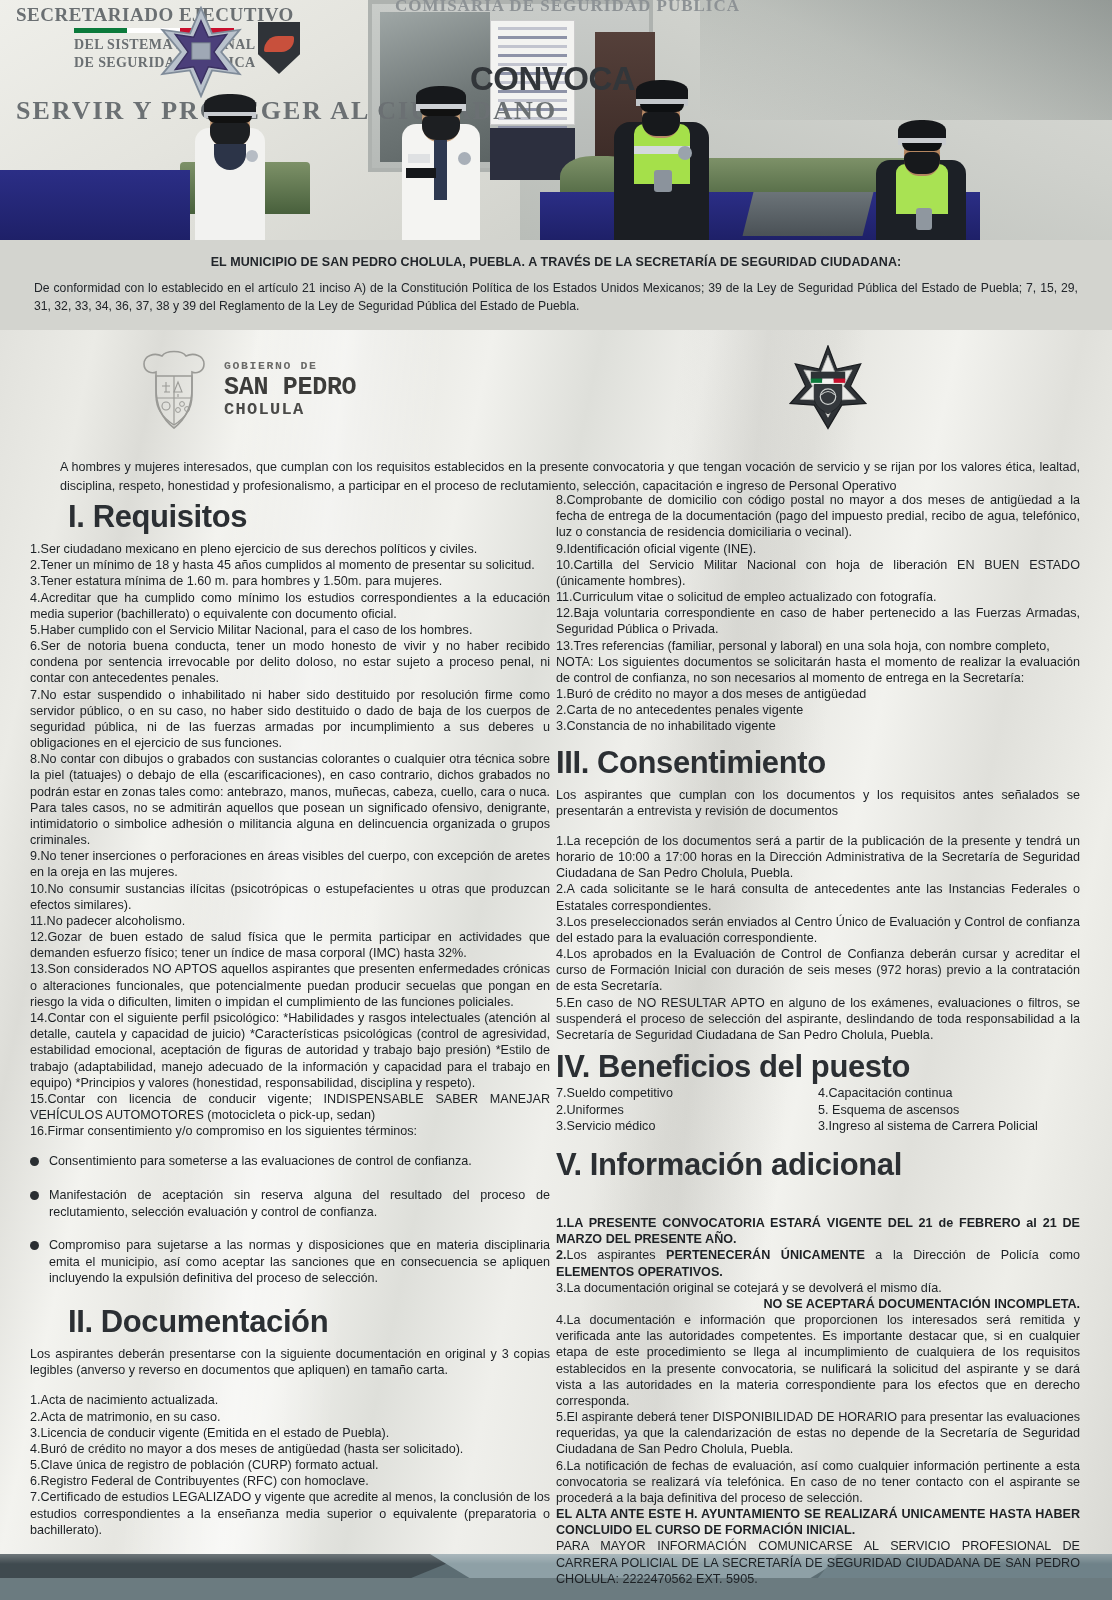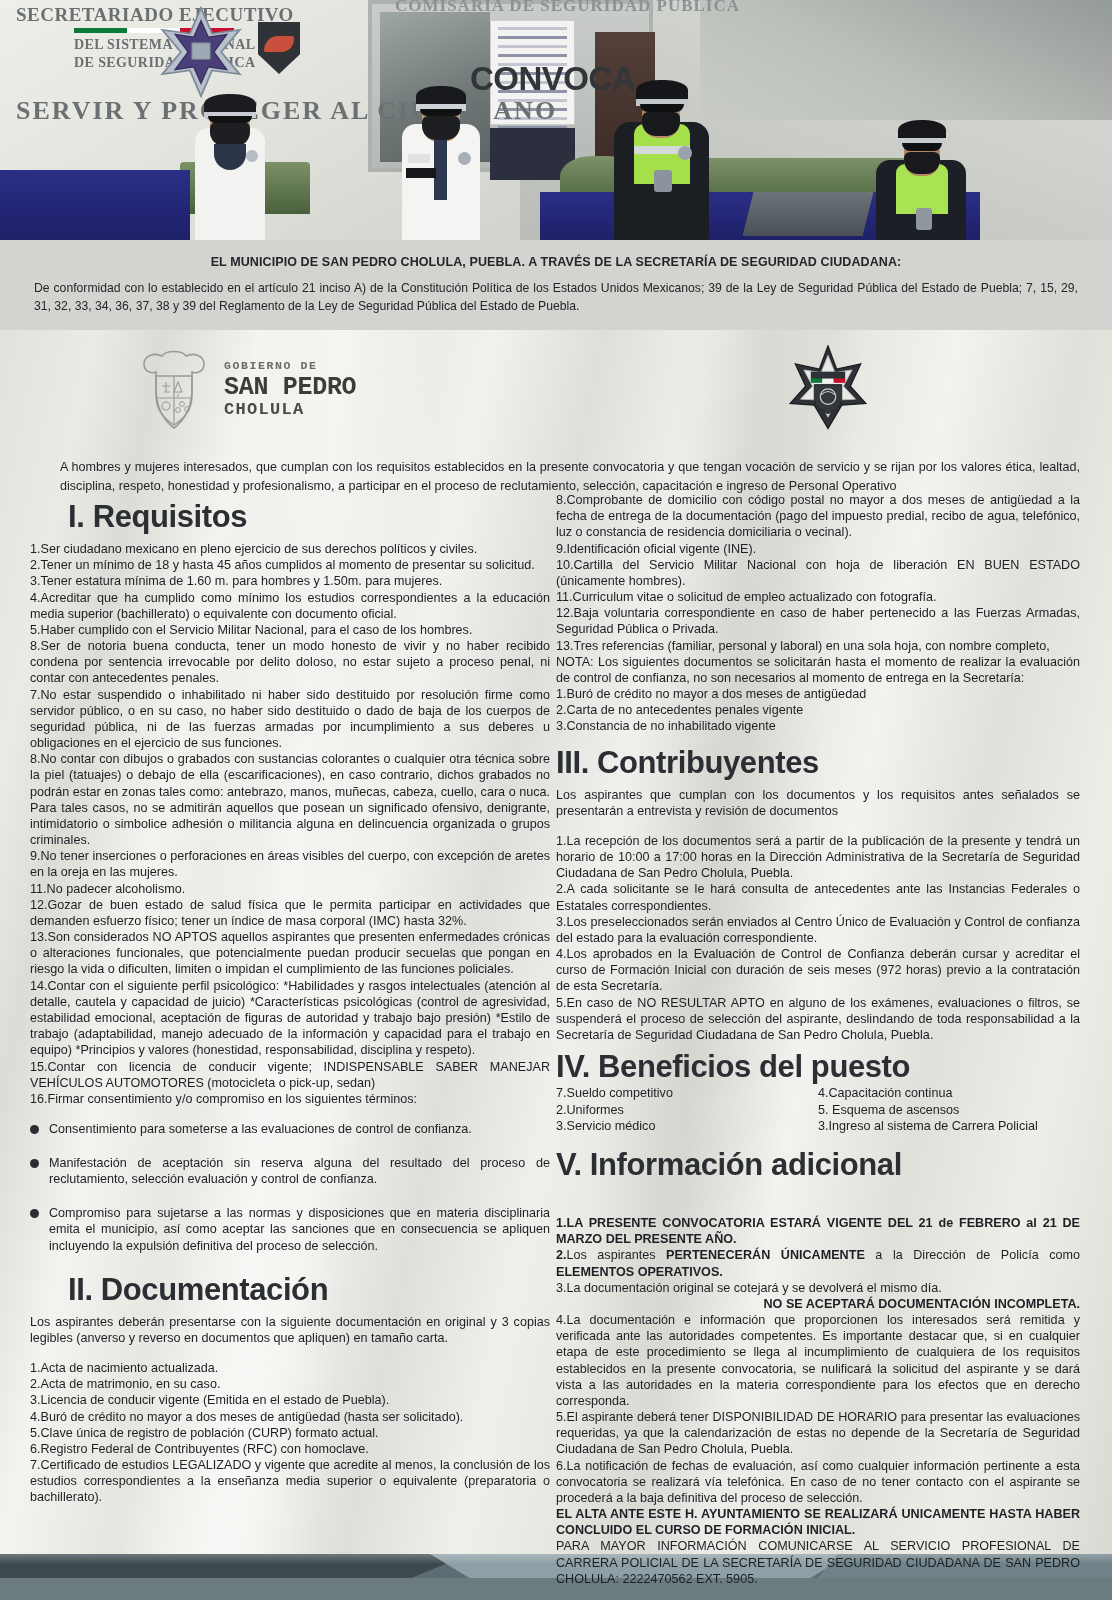--- a/index.html
+++ b/index.html
@@ -333,24 +333,25 @@
   <div class="col-left sheet-inner">
 
     <h2 class="sect indent">I. Requisitos</h2>
 
     <div class="num-list">
       <p>1.Ser ciudadano mexicano en pleno ejercicio de sus derechos políticos y civiles.</p>
       <p>2.Tener un mínimo de 18 y hasta 45 años cumplidos al momento de  presentar su solicitud.</p>
       <p>3.Tener estatura mínima de 1.60 m. para hombres y 1.50m. para mujeres.</p>
       <p>4.Acreditar que ha cumplido como mínimo los estudios correspondientes a la educación media superior (bachillerato) o equivalente con documento oficial.</p>
       <p>5.Haber cumplido con el Servicio Militar Nacional, para el caso de los hombres.</p>
-      <p>8.Ser de notoria buena conducta, tener un modo honesto de vivir y no haber recibido condena por sentencia irrevocable por delito doloso, no estar sujeto a proceso penal, ni contar con antecedentes penales.</p>
+      <p>6.Ser de notoria buena conducta, tener un modo honesto de vivir y no haber recibido condena por sentencia irrevocable por delito doloso, no estar sujeto a proceso penal, ni contar con antecedentes penales.</p>
       <p>7.No estar suspendido o inhabilitado ni haber sido destituido por resolución firme como servidor público, o en su caso, no haber sido destituido o dado de baja de los cuerpos de seguridad pública, ni de las fuerzas armadas por incumplimiento a sus deberes u obligaciones en el ejercicio de sus funciones.</p>
       <p>8.No contar con dibujos o grabados con sustancias colorantes o cualquier otra técnica sobre la piel (tatuajes) o debajo de ella (escarificaciones), en caso contrario, dichos grabados no podrán estar en zonas tales como: antebrazo, manos, muñecas, cabeza, cuello, cara o nuca. Para tales casos, no se admitirán aquellos que posean un significado ofensivo, denigrante, intimidatorio o simbolice adhesión o militancia alguna en delincuencia organizada o grupos criminales.</p>
       <p>9.No tener inserciones o perforaciones en áreas visibles del cuerpo, con excepción de aretes en la oreja en las mujeres.</p>
+      <p>10.No consumir sustancias ilícitas (psicotrópicas o estupefacientes u otras que produzcan efectos similares).</p>
       <p>11.No padecer alcoholismo.</p>
       <p>12.Gozar de buen estado de salud física que le permita participar en actividades que demanden esfuerzo físico; tener un índice de masa corporal (IMC) hasta 32%.</p>
       <p>13.Son considerados NO APTOS aquellos aspirantes que presenten enfermedades crónicas o alteraciones funcionales, que potencialmente puedan producir secuelas que pongan en riesgo la vida o dificulten, limiten o impidan el cumplimiento de las funciones policiales.</p>
       <p>14.Contar con el siguiente perfil psicológico: *Habilidades y rasgos intelectuales (atención al detalle, cautela y capacidad de juicio) *Características psicológicas (control de agresividad, estabilidad emocional, aceptación de figuras de autoridad y trabajo bajo presión) *Estilo de trabajo (adaptabilidad, manejo adecuado de la  información y capacidad para el trabajo en equipo) *Principios y valores (honestidad, responsabilidad, disciplina y respeto).</p>
       <p>15.Contar con licencia de conducir vigente; INDISPENSABLE SABER MANEJAR VEHÍCULOS AUTOMOTORES (motocicleta o pick-up, sedan)</p>
       <p>16.Firmar consentimiento y/o compromiso en los siguientes términos:</p>
     </div>
 
     <div class="bullets">
       <div class="bullet-item">
@@ -389,21 +390,21 @@
       <p>10.Cartilla del Servicio Militar Nacional con hoja de liberación  EN BUEN ESTADO (únicamente hombres).</p>
       <p>11.Curriculum vitae o solicitud de empleo actualizado con fotografía.</p>
       <p>12.Baja voluntaria correspondiente en caso de haber pertenecido a las Fuerzas Armadas, Seguridad Pública o Privada.</p>
       <p>13.Tres referencias (familiar, personal y laboral) en una sola hoja, con nombre completo,</p>
       <p>NOTA: Los siguientes documentos se solicitarán hasta el momento de realizar la evaluación de control de confianza, no son necesarios al momento de entrega en la Secretaría:</p>
       <p>1.Buró de crédito no mayor a dos meses de antigüedad</p>
       <p>2.Carta de no antecedentes penales vigente</p>
       <p>3.Constancia de no inhabilitado vigente</p>
     </div>
 
-    <h2 class="sect" style="margin-top:10px;">III. Contribuyentes</h2>
+    <h2 class="sect" style="margin-top:10px;">III. Consentimiento</h2>
     <p class="body">Los aspirantes que cumplan con los documentos y los requisitos antes señalados se presentarán a entrevista y revisión de documentos</p>
 
     <div class="num-list" style="margin-top:14px;">
       <p>1.La recepción de los documentos será a partir de la publicación de la presente y tendrá un horario de 10:00 a 17:00 horas en la Dirección Administrativa de la Secretaría de Seguridad Ciudadana de San Pedro Cholula, Puebla.</p>
       <p>2.A cada solicitante se le hará consulta de antecedentes ante las Instancias Federales o Estatales correspondientes.</p>
       <p>3.Los preseleccionados serán enviados al Centro Único de Evaluación y Control de confianza del estado para la evaluación correspondiente.</p>
       <p>4.Los aprobados en la Evaluación de Control de Confianza deberán cursar y acreditar el curso de Formación Inicial con duración de seis meses (972 horas) previo a la contratación de esta Secretaría.</p>
       <p>5.En caso de NO RESULTAR APTO en alguno de los exámenes, evaluaciones o filtros, se suspenderá el proceso de selección del aspirante, deslindando de toda responsabilidad a la Secretaría de Seguridad Ciudadana de San Pedro Cholula, Puebla.</p>
     </div>
 

